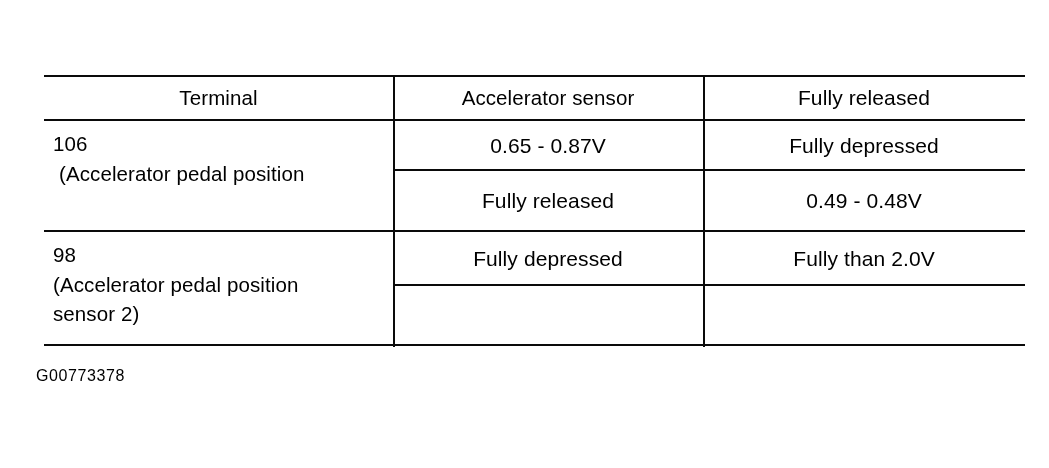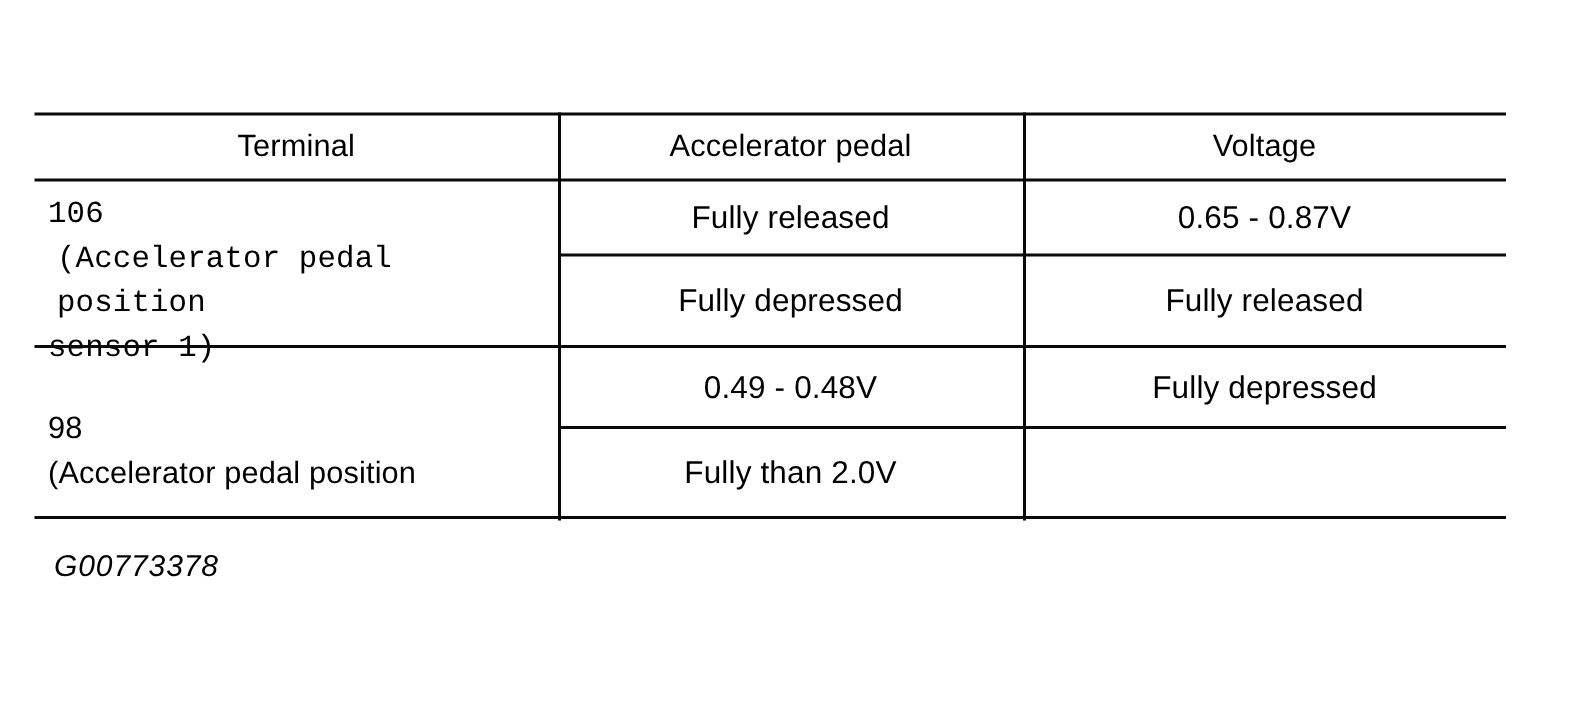--- a/index.html
+++ b/index.html
@@ -12,21 +12,21 @@
     height: 468px;
     position: relative;
     font-family: "Liberation Sans", sans-serif;
     color: #000000;
     overflow: hidden;
   }
 
   
   #spec-table {
     position: absolute;
-    left: 23px;
+    left: 44px;
     top: 75px;
     width: 981px;           
     height: 272px;          
   }
 
   .table-grid {
     position: absolute;
     inset: 0;
     display: grid;
     grid-template-columns: 349px 310px 322px;  
@@ -88,59 +88,55 @@
     width: 2.4px;
     top: 0;
     height: 272px;
   }
 
   
   #figure-caption {
     position: absolute;
     left: 36px;
     top: 367px;
-    font-size: 20px;
+    font-size: 16px;
     letter-spacing: 0.6px;
     white-space: nowrap;
-    font-style: italic;
   }
 </style>
 </head>
 <body>
 
 <div id="spec-table">
 
   <div class="table-grid">
 
     <div class="cell header">
       <span>Terminal</span>
     </div>
     <div class="cell header">
-      <span>Accelerator pedal</span>
-    </div>
-    <div class="cell header">
-      <span>Voltage</span>
+      <span>Accelerator sensor</span>
     </div>
 
-    <div class="cell terminal" style="grid-row: 2 / span 2; grid-column: 1; font-family: Liberation Mono, monospace;">
+    <div class="cell terminal" style="grid-row: 2 / span 2; grid-column: 1;">
       <div>
         <span class="term-line">106</span>
         <span class="term-line-indent">(Accelerator pedal position</span>
-        <span class="term-line">sensor 1)</span>
       </div>
     </div>
     <div class="cell">Fully released</div>
     <div class="cell">0.65 - 0.87V</div>
 
     <div class="cell">Fully depressed</div>
 
-    <div class="cell terminal" style="grid-row: 4 / span 2; grid-column: 1; margin-top: 31px;">
+    <div class="cell terminal" style="grid-row: 4 / span 2; grid-column: 1;">
       <div>
         <span class="term-line">98</span>
         <span class="term-line">(Accelerator pedal position</span>
+        <span class="term-line">sensor 2)</span>
       </div>
     </div>
     <div class="cell">Fully released</div>
     <div class="cell">0.49 - 0.48V</div>
 
     <div class="cell">Fully depressed</div>
     <div class="cell">Fully than 2.0V</div>
 
   </div>
 

